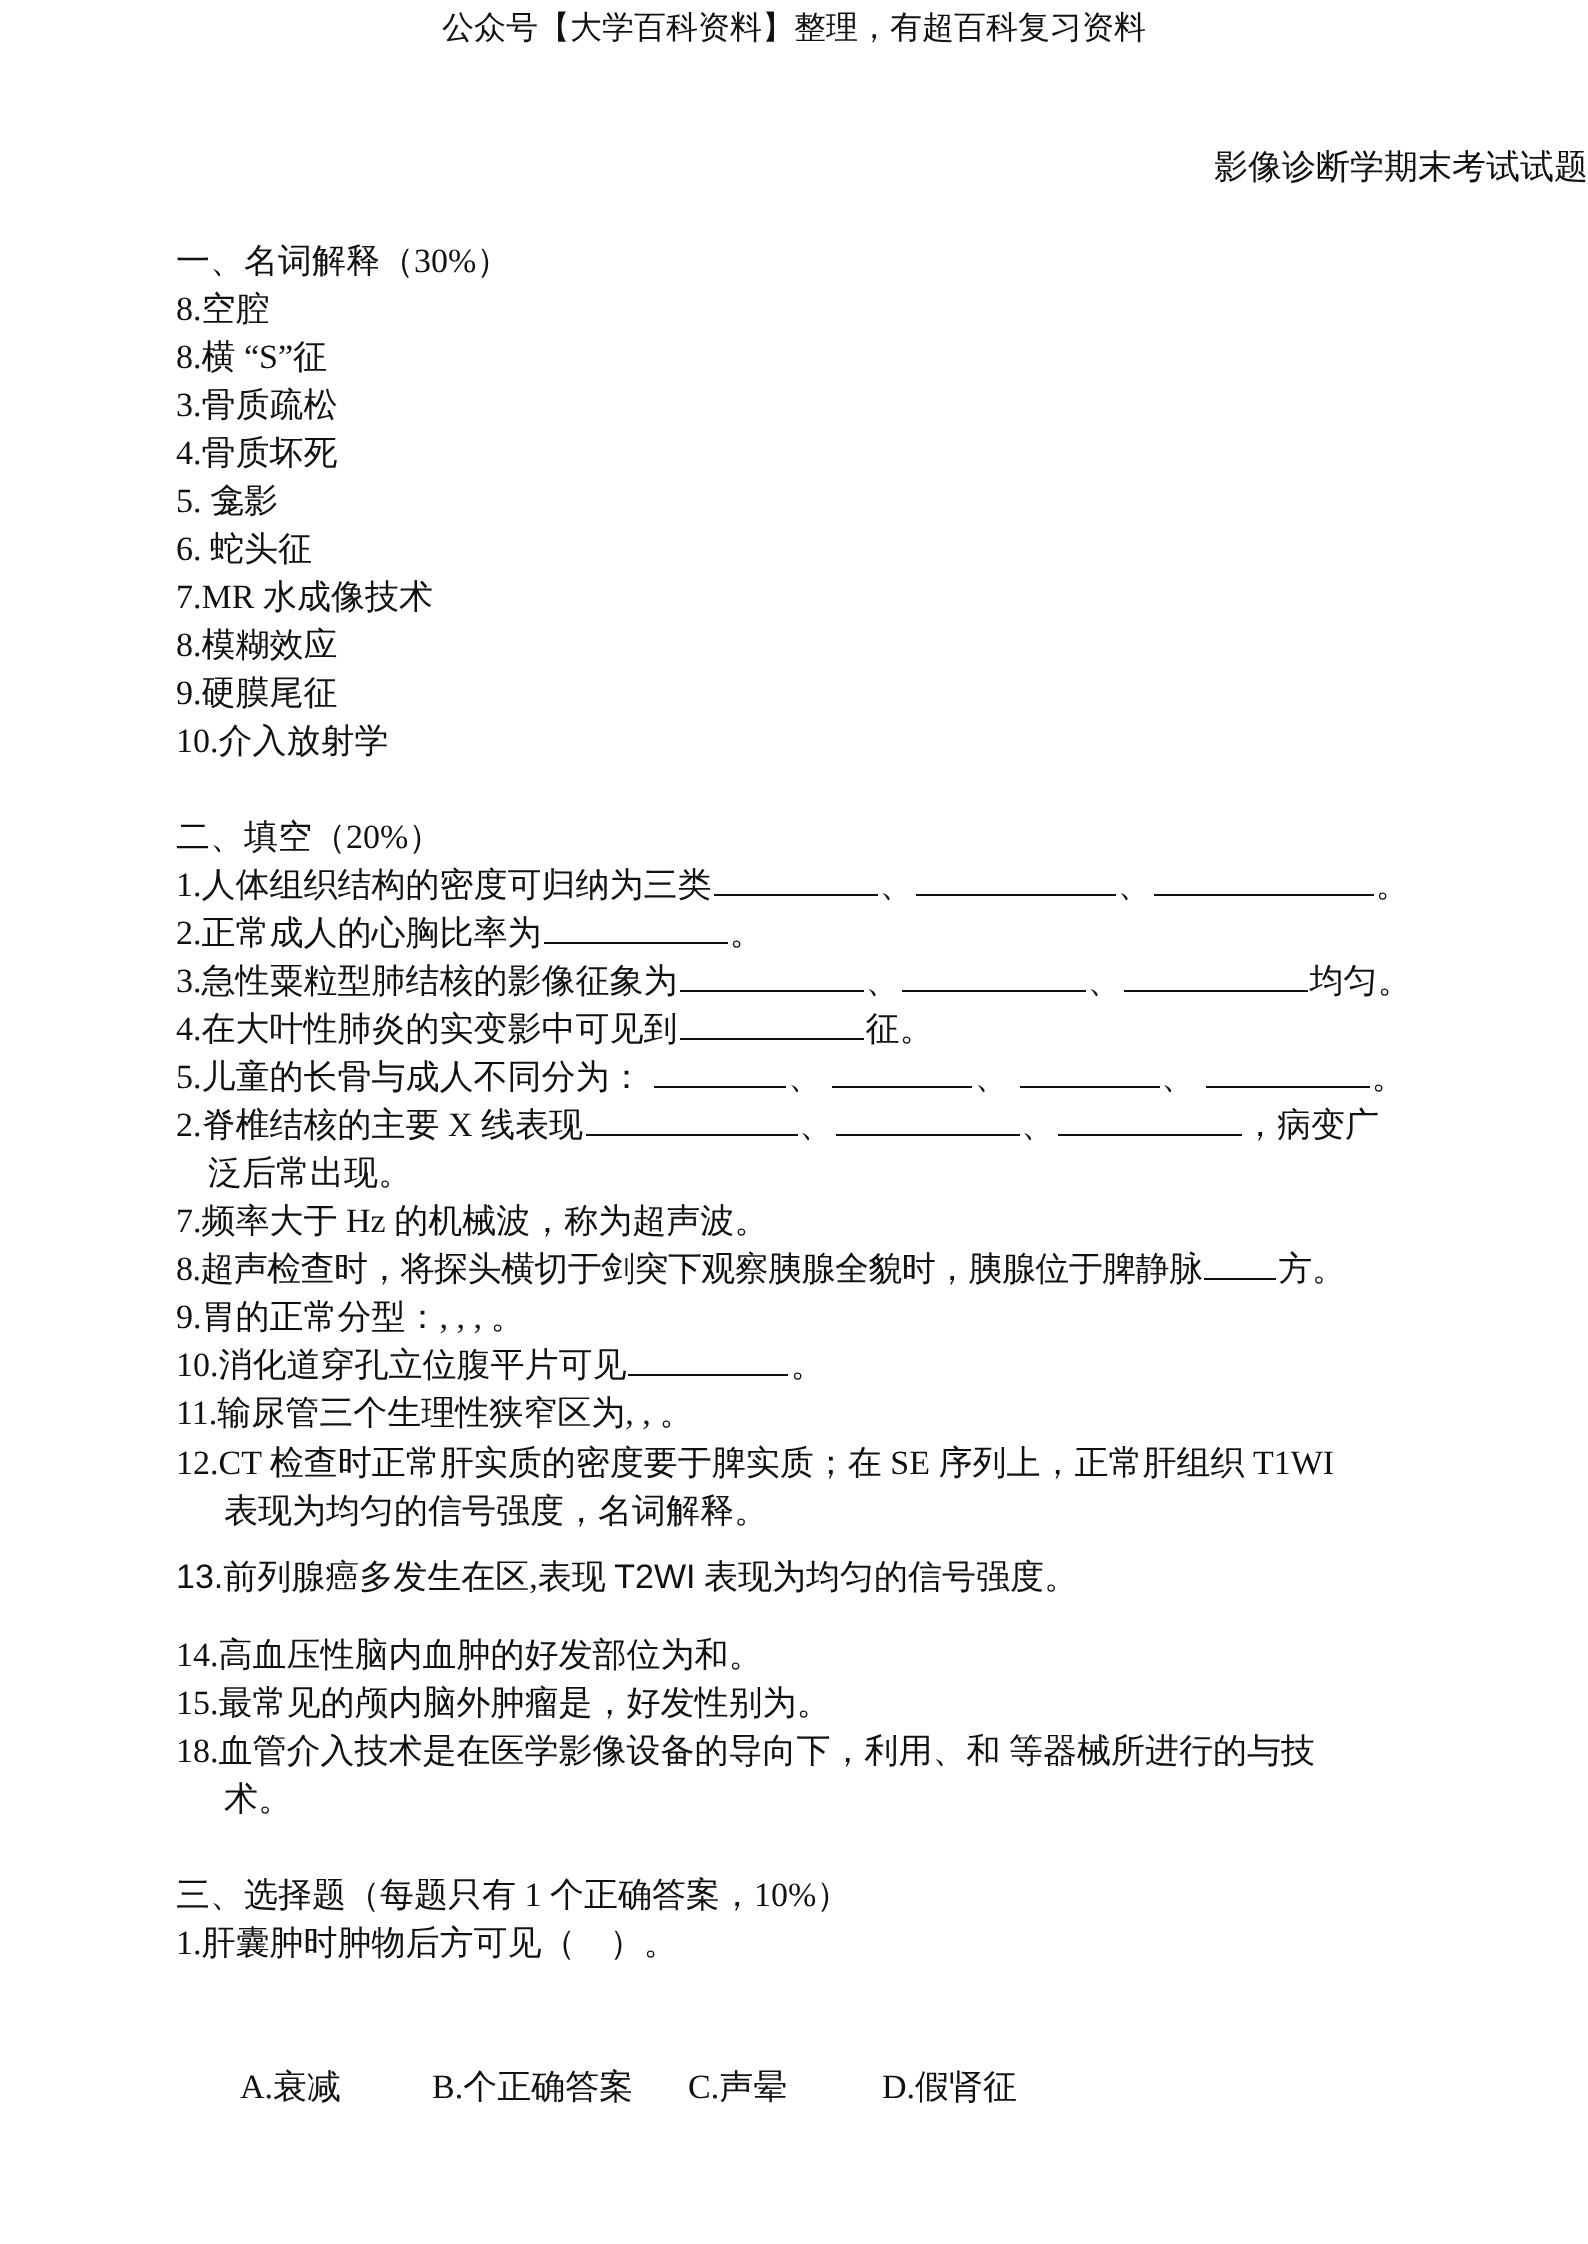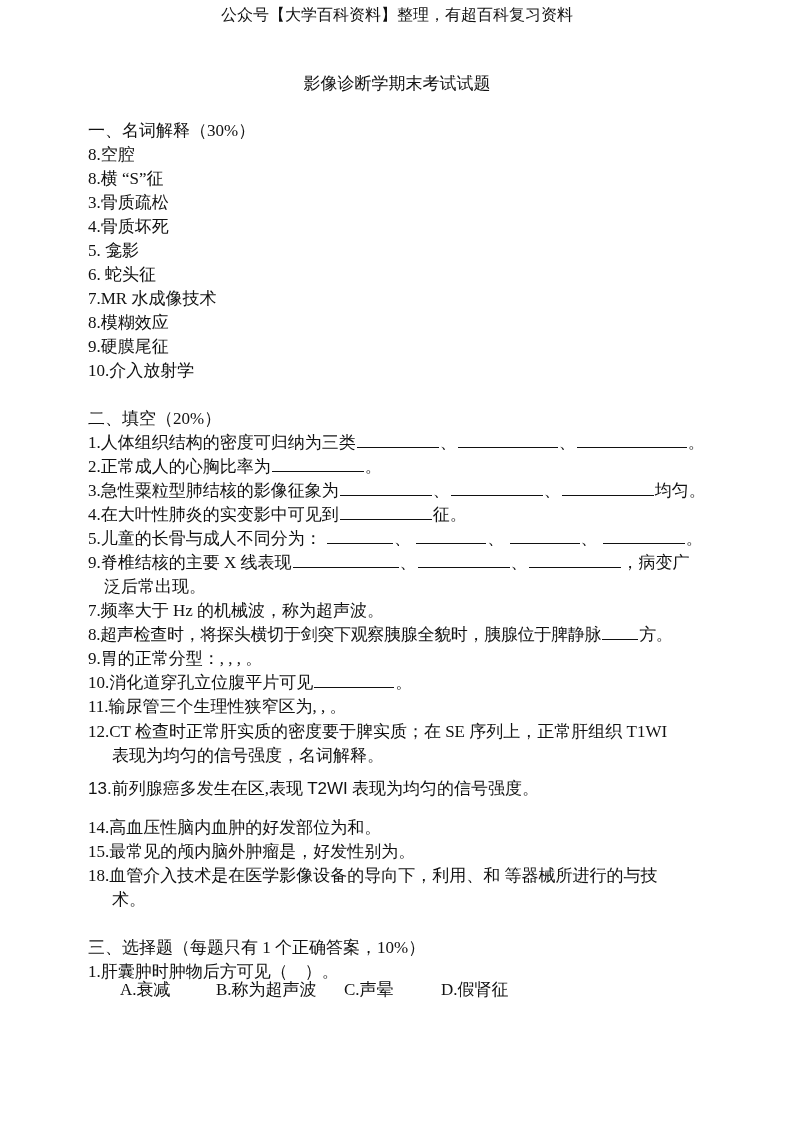--- a/index.html
+++ b/index.html
@@ -1,24 +1,24 @@
 <!DOCTYPE html>
 <html><head>
 <meta charset="utf-8">
 <style>
   html, body { margin:0; padding:0; background:#ffffff; }
   body { width:794px; height:1122px; position:relative; overflow:hidden;
          font-family:"Liberation Serif","DejaVu Serif",serif; color:#111; }
   .line { position:absolute; left:88px; font-size:17px; line-height:22px; white-space:nowrap; }
   .header { position:absolute; top:4px; left:0; width:794px; text-align:center; font-size:16px; line-height:22px; }
-  .title { position:absolute; top:72px; left:0; width:794px; text-align:center; font-size:17px; line-height:24px; }
+  .title { position:absolute; top:72px; left:0; width:794px; text-align:right; font-size:17px; line-height:24px; }
   .blank { display:inline-block; border-bottom:1.5px solid #111; height:15px; vertical-align:baseline; margin:0 1px; }
   .indent { left:104px; }
   .sans { font-family:"Liberation Sans","DejaVu Sans",sans-serif; }
-  .opt { position:absolute; top:979px; font-size:17px; line-height:22px; white-space:nowrap; }
+  .opt { position:absolute; top:1033px; font-size:17px; line-height:22px; white-space:nowrap; }
 </style>
 </head>
 <body>
 
 <div class="header">公众号【大学百科资料】整理，有超百科复习资料</div>
 <div class="title">影像诊断学期末考试试题</div>
 
 <div class="line" style="top:120px">一、名词解释（30%）</div>
 <div class="line" style="top:144px">8.空腔</div>
 <div class="line" style="top:168px">8.横 “S”征</div>
@@ -47,21 +47,21 @@
 
 <div class="line" style="top:504px">
   <span>4.在大叶性肺炎的实变影中可见到</span><span class="blank" style="width:92px"></span><span>征。</span>
 </div>
 
 <div class="line" style="top:528px">
   <span>5.儿童的长骨与成人不同分为：</span>&nbsp;<span class="blank" style="width:66px"></span><span>、</span>&nbsp;<span class="blank" style="width:70px"></span><span>、</span>&nbsp;<span class="blank" style="width:70px"></span><span>、</span>&nbsp;<span class="blank" style="width:82px"></span><span>。</span>
 </div>
 
 <div class="line" style="top:552px">
-  <span>9.脊椎结核的主要 X 线表现</span><span class="blank" style="width:106px"></span><span>、</span><span class="blank" style="width:92px"></span><span>、</span><span class="blank" style="width:92px"></span><span>，病变广</span>
+  <span>2.脊椎结核的主要 X 线表现</span><span class="blank" style="width:106px"></span><span>、</span><span class="blank" style="width:92px"></span><span>、</span><span class="blank" style="width:92px"></span><span>，病变广</span>
 </div>
 <div class="line indent" style="top:576px">泛后常出现。</div>
 
 <div class="line" style="top:600px">7.频率大于 Hz 的机械波，称为超声波。</div>
 
 <div class="line" style="top:624px; letter-spacing:-0.3px">
   <span>8.超声检查时，将探头横切于剑突下观察胰腺全貌时，胰腺位于脾静脉</span><span class="blank" style="width:36px"></span><span>方。</span>
 </div>
 
 <div class="line" style="top:648px">9.胃的正常分型：, , , 。</div>
@@ -80,15 +80,15 @@
 </div>
 
 <div class="line" style="top:817px">14.高血压性脑内血肿的好发部位为和。</div>
 <div class="line" style="top:841px">15.最常见的颅内脑外肿瘤是，好发性别为。</div>
 <div class="line" style="top:865px">18.血管介入技术是在医学影像设备的导向下，利用、和 等器械所进行的与技</div>
 <div class="line indent" style="top:889px; left:112px">术。</div>
 
 <div class="line" style="top:937px">三、选择题（每题只有 1 个正确答案，10%）</div>
 <div class="line" style="top:961px">1.肝囊肿时肿物后方可见（　）。</div>
 <div class="opt" style="left:120px">A.衰减</div>
-<div class="opt" style="left:216px">B.称为超声波</div>
+<div class="opt" style="left:216px">B.个正确答案</div>
 <div class="opt" style="left:344px">C.声晕</div>
 <div class="opt" style="left:441px">D.假肾征</div>
 
 </body></html>

